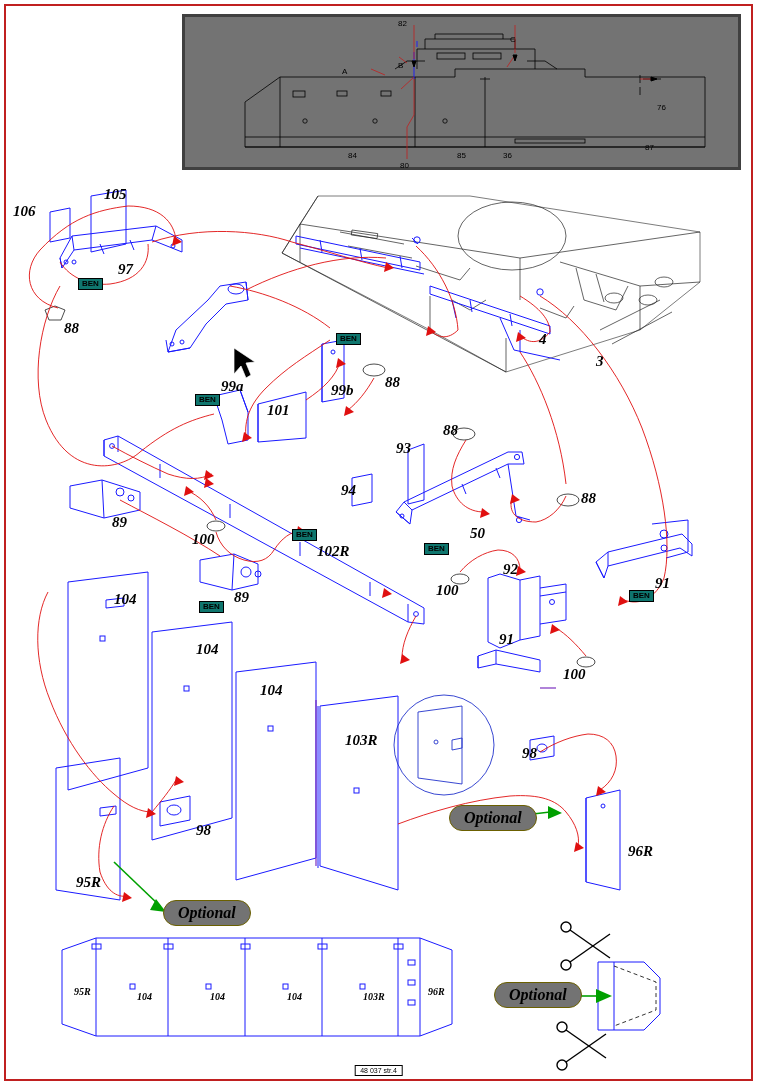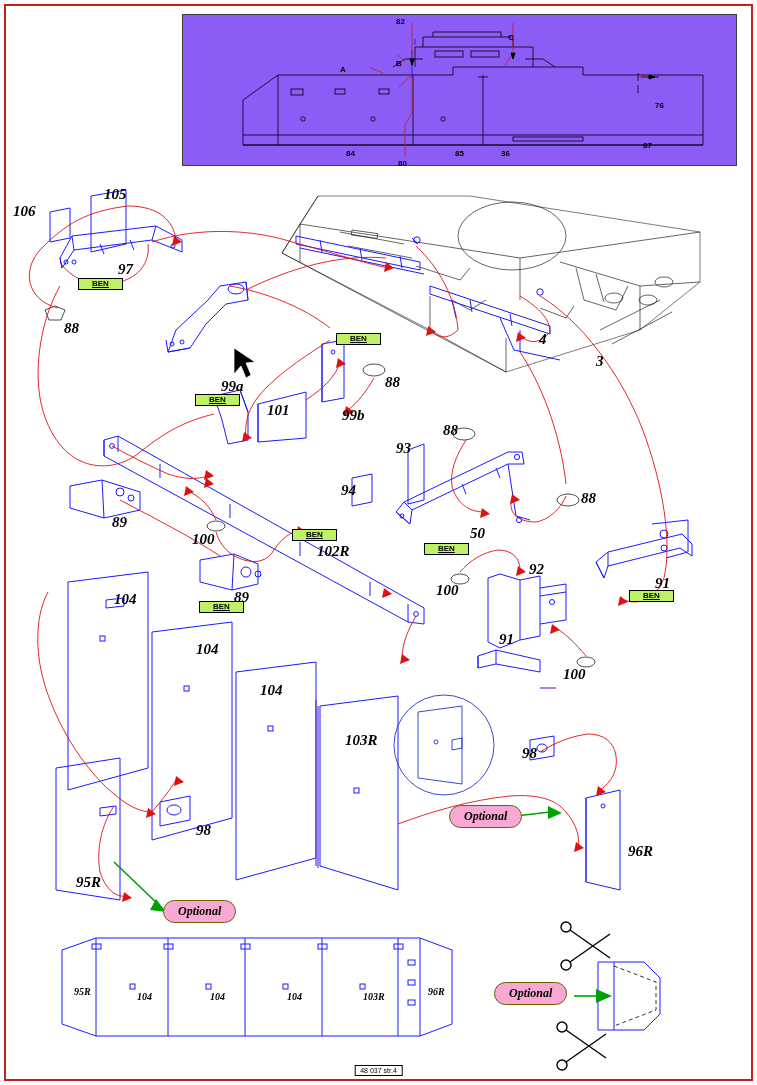--- a/index.html
+++ b/index.html
@@ -24,43 +24,42 @@
     color:#000;
     white-space:nowrap;
   }
   .ben{
     position:absolute;
     font-family:"Liberation Sans",sans-serif;
     font-size:8px;
     font-weight:bold;
     color:#000;
     border:1px solid #000;
-    padding:1px 13px;
-    background:#bef264;
+    padding:1px 3px;
+    background:#0f766e;
     line-height:1;
     white-space:nowrap;
-    text-decoration:underline;
   }
   .opt{
     position:absolute;
-    background:#f9a8d4;
+    background:#737373;
     border:1px solid #6b6000;
     border-radius:14px;
     font-family:"Liberation Serif",serif;
     font-style:italic;
     font-weight:bold;
-    font-size:12px;
+    font-size:16px;
     color:#000;
     padding:3px 14px;
     white-space:nowrap;
     text-align:center;
   }
   #topbox{
     position:absolute;left:182px;top:14px;width:553px;height:150px;
-    border:1px solid #404040;background:#8b5cf6;font-weight:bold;
+    border:3px solid #404040;background:#737373;
   }
   .tiny{
     position:absolute;
     font-family:"Liberation Sans",sans-serif;
     font-size:8px;
     color:#000;
     white-space:nowrap;
   }
   #footer{
     position:absolute;left:50%;transform:translateX(-50%);bottom:9px;
@@ -470,32 +469,32 @@
     <g fill="#000" stroke="#fff" stroke-width="0.7">
       <polygon points="234,348 234,374 241,366 246,378 251,375 246,363 255,362"></polygon>
     </g>
   </svg>
 
   <span class="lbl" style="left:13px;top:203px;">106</span>
   <span class="lbl" style="left:104px;top:186px;">105</span>
   <span class="lbl" style="left:118px;top:261px;">97</span>
   <span class="lbl" style="left:64px;top:320px;">88</span>
   <span class="lbl" style="left:221px;top:378px;">99a</span>
-  <span class="lbl" style="left:342px;top:382px;margin-top:25px;">99b</span>
+  <span class="lbl" style="left:331px;top:382px;">99b</span>
   <span class="lbl" style="left:385px;top:374px;">88</span>
   <span class="lbl" style="left:267px;top:402px;">101</span>
   <span class="lbl" style="left:396px;top:440px;">93</span>
   <span class="lbl" style="left:443px;top:422px;">88</span>
   <span class="lbl" style="left:341px;top:482px;">94</span>
   <span class="lbl" style="left:581px;top:490px;">88</span>
   <span class="lbl" style="left:112px;top:514px;">89</span>
   <span class="lbl" style="left:192px;top:531px;">100</span>
   <span class="lbl" style="left:317px;top:543px;">102R</span>
   <span class="lbl" style="left:470px;top:525px;">50</span>
-  <span class="lbl" style="left:529px;top:561px;">92</span>
+  <span class="lbl" style="left:503px;top:561px;">92</span>
   <span class="lbl" style="left:655px;top:575px;">91</span>
   <span class="lbl" style="left:234px;top:589px;">89</span>
   <span class="lbl" style="left:436px;top:582px;">100</span>
   <span class="lbl" style="left:499px;top:631px;">91</span>
   <span class="lbl" style="left:563px;top:666px;">100</span>
   <span class="lbl" style="left:114px;top:591px;">104</span>
   <span class="lbl" style="left:196px;top:641px;">104</span>
   <span class="lbl" style="left:260px;top:682px;">104</span>
   <span class="lbl" style="left:345px;top:732px;">103R</span>
   <span class="lbl" style="left:522px;top:745px;">98</span>

